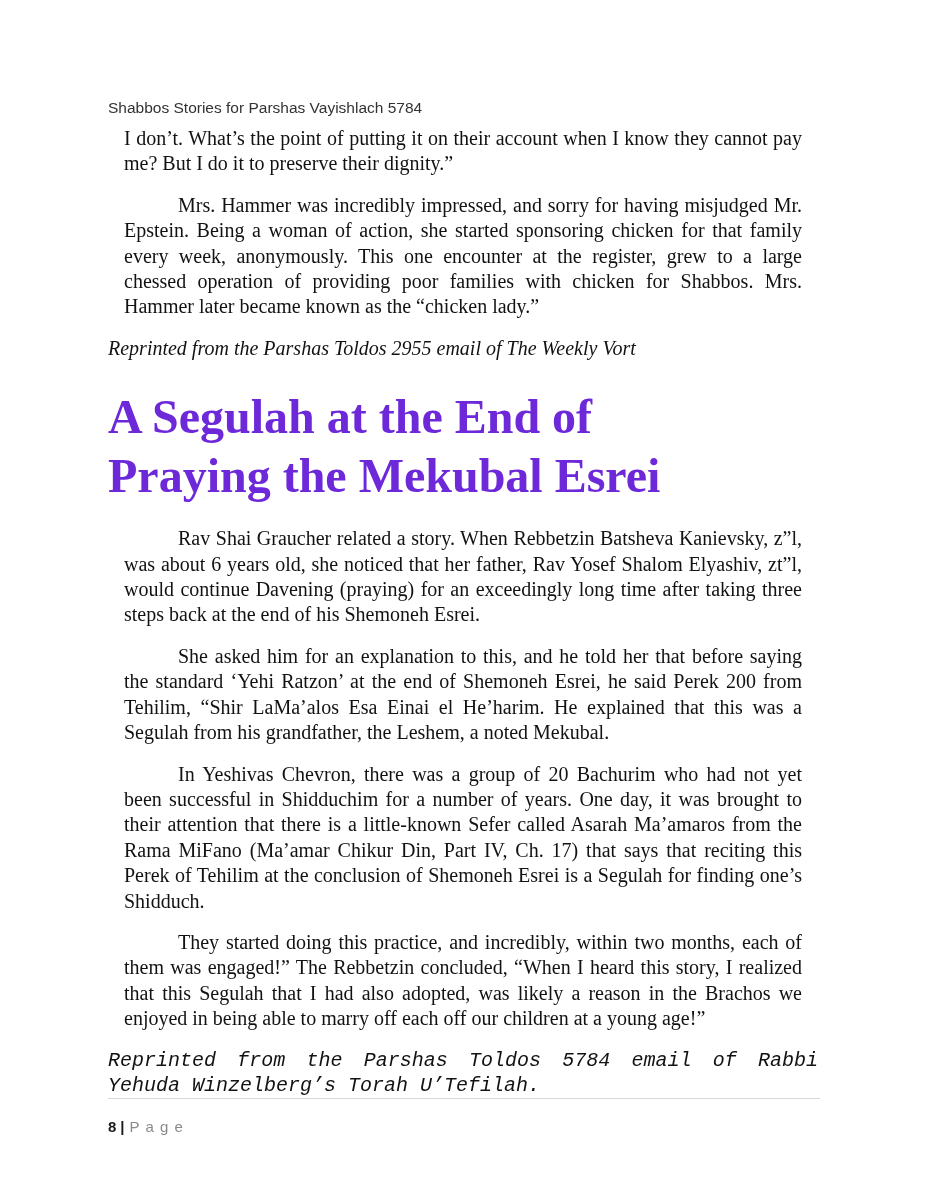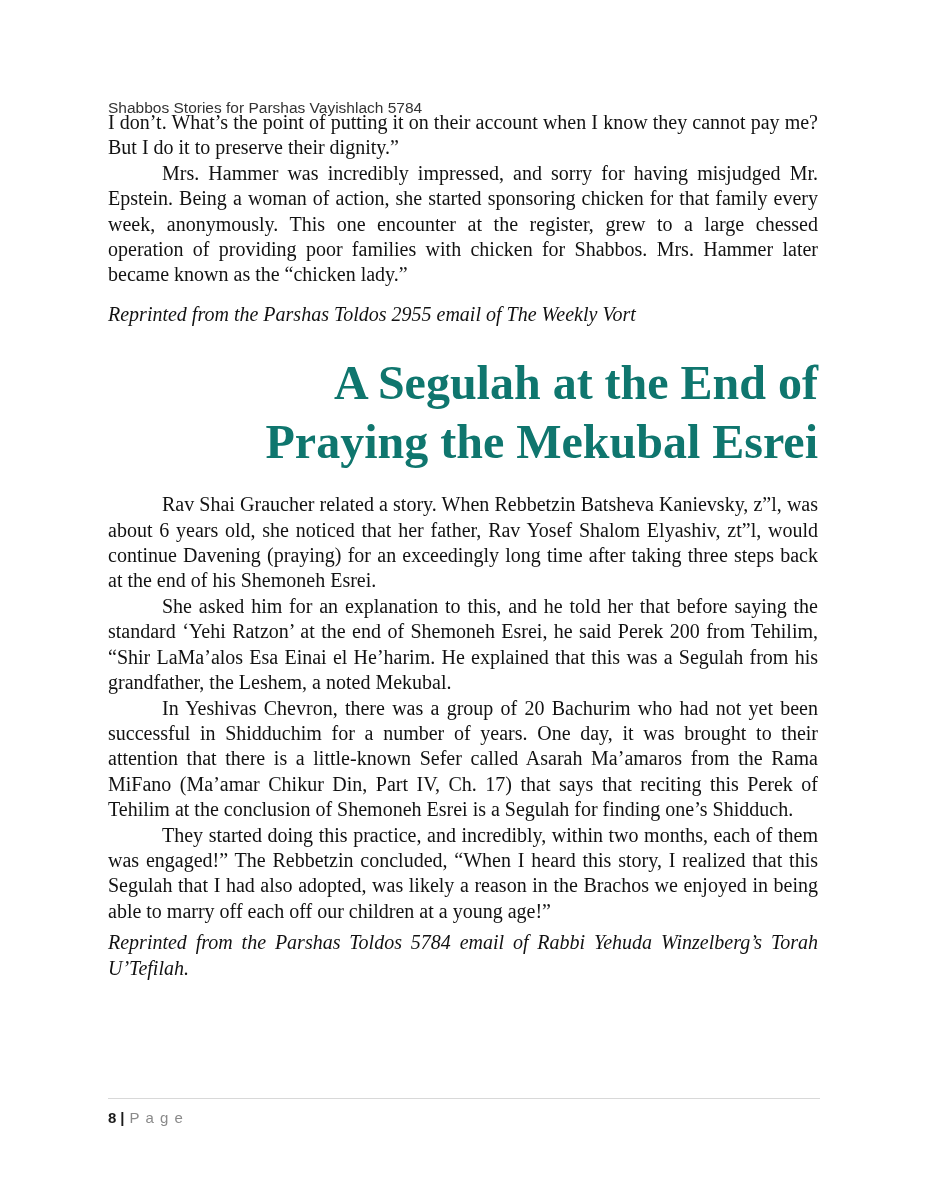--- a/index.html
+++ b/index.html
@@ -28,49 +28,50 @@
     position: absolute;
     left: 108px;
     top: 110px;
     width: 710px;
     font-family: "Liberation Serif", serif;
     font-size: 20px;
     line-height: 25.4px;
     color: #121212;
   }
   .para {
-    margin: 0;
+    margin: 16px;
     text-align: justify;
   }
   .para.indent {
     text-indent: 54px;
   }
   .attribution {
     margin: 14px 0 0 0;
     font-style: italic;
     text-align: justify;
   }
   .attribution.second {
     margin-top: 6px;
+    font-family: Liberation Mono, monospace;
   }
   .story-title {
     margin: 26px 0 21px 0;
     font-size: 48px;
     line-height: 59px;
     font-weight: bold;
-    text-align: right;
-    color: #0f766e;
+    text-align: left;
+    color: #6d28d9;
   }
   .doc-footer {
     position: absolute;
     left: 108px;
     top: 1098px;
     width: 712px;
     border-top: 1px solid #d8d8d8;
-    padding-top: 10px;
+    padding-top: 19px;
     font-family: "Liberation Sans", sans-serif;
     font-size: 15px;
     color: #1a1a1a;
   }
   .page-number {
     font-weight: bold;
     color: #1a1a1a;
   }
   .footer-sep {
     font-weight: bold;

